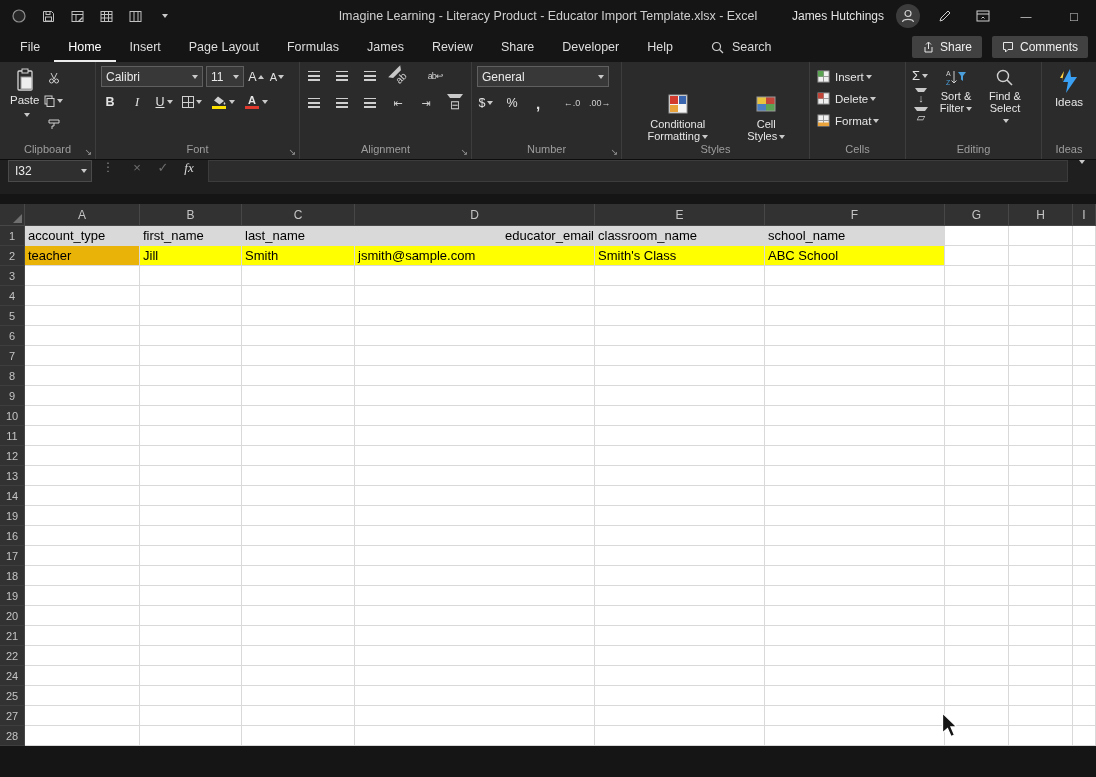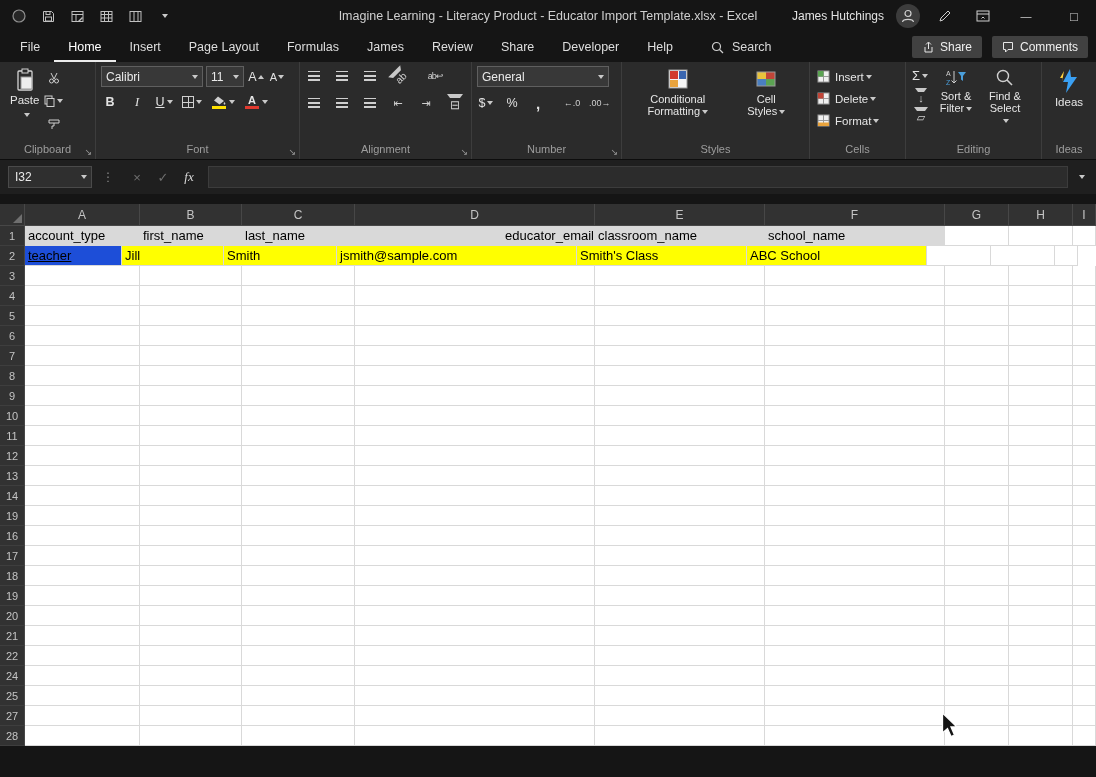--- a/index.html
+++ b/index.html
@@ -59,21 +59,21 @@
   .ic-merge::after { content:"⊟"; font-size:12px; color:#cfcfcf; }
   .ic-dec1::after { content:"←.0"; font-size:9px; color:#cfcfcf; }
   .ic-dec2::after { content:".00→"; font-size:9px; color:#cfcfcf; }
   .stylebtn { display:flex; flex-direction:column; align-items:center; font-size:11px; line-height:12px; text-align:center; color:#e6e6e6; gap:3px; padding-top:2px; }
   .cellrow { display:flex; align-items:center; gap:5px; font-size:11.5px; height:21px; color:#e6e6e6; }
   .ic-fill-dn::after { content:"↓"; font-size:11px; color:#cfcfcf; }
   .ic-clear::after { content:"▱"; font-size:11px; color:#cfcfcf; }
   .stackbtn { display:flex; flex-direction:column; align-items:center; font-size:11px; line-height:12px; text-align:center; color:#e6e6e6; gap:2px; padding:2px 3px 0 3px; }
 
   
-  .formulabar { height:34px; background:#1f1f1f; display:flex; align-items:center; padding:0 6px 0 8px; }
+  .formulabar { height:34px; background:#1f1f1f; display:flex; align-items:flex-start; padding:0 6px 0 8px; }
   .namebox { width:84px; height:22px; background:#2f2f2f; border:1px solid #4a4a4a; display:flex; align-items:center; }
   .namebox .nb-text { flex:1; padding-left:6px; font-size:12px; color:#eaeaea; }
   .nb-arrow { width:16px; display:flex; justify-content:center; }
   .fb-handle { color:#8a8a8a; margin:0 10px; font-size:12px; }
   .fb-btn { width:26px; display:flex; justify-content:center; font-size:13px; }
   .fb-x { color:#6f6f6f; }
   .fb-check { color:#6f6f6f; }
   .fb-fx { font-style:italic; font-family:"Liberation Serif", serif; color:#d8d8d8; }
   .fb-input { flex:1; height:22px; background:#2c2c2c; margin-left:6px; border:1px solid #3c3c3c; font-size:12px; color:#eaeaea; padding:0 4px; line-height:20px; }
   .fb-expand { width:18px; display:flex; justify-content:center; margin-left:4px; }
@@ -332,21 +332,21 @@
           <span class="minibtn ic-dec1" style="margin-left:8px;"></span>
           <span class="minibtn ic-dec2"></span>
         </div>
       </div>
     </div>
     <div class="rg-label">Number</div>
     <span class="launcher"></span>
   </div>
 
   <div class="rgroup" style="width:188px;">
-    <div class="rg-body" style="justify-content:space-around;">
+    <div class="rg-body" style="justify-content:space-around;align-items:flex-end;">
       <div class="stylebtn" style="width:68px;">
         <span>
           <svg width="22" height="22">
               <rect x="2" y="2" width="18" height="18" fill="#f5f5f5" stroke="#9a9a9a"></rect>
               <rect x="3" y="3" width="8" height="8" fill="#d23b2e"></rect>
               <rect x="12" y="3" width="7" height="8" fill="#3a66b0"></rect>
               <rect x="3" y="12" width="8" height="7" fill="#e8a33d"></rect>
             </svg>
         </span>
         <span class="dd dd-tight">Conditional Formatting</span>
@@ -486,21 +486,21 @@
       <div class="cell" style="width: 113px; background: rgb(217, 217, 217);">last_name</div>
       <div class="cell" style="width: 240px; background: rgb(217, 217, 217); text-align: right;">educator_email</div>
       <div class="cell" style="width: 170px; background: rgb(217, 217, 217);">classroom_name</div>
       <div class="cell" style="width: 180px; background: rgb(217, 217, 217);">school_name</div>
       <div class="cell" style="width: 64px;"></div>
       <div class="cell" style="width: 64px;"></div>
       <div class="cell" style="width: 23px;"></div>
     </div>
     <div class="grid-row">
       <div class="row-h" style="width: 25px;">2</div>
-      <div class="cell" style="width: 97px; background: #1d4ed8; text-decoration: underline;">teacher</div>
+      <div class="cell" style="width: 115px; background: #eab308;">teacher</div>
       <div class="cell" style="width: 102px; background: rgb(255, 255, 0);">Jill</div>
       <div class="cell" style="width: 113px; background: rgb(255, 255, 0);">Smith</div>
       <div class="cell" style="width: 240px; background: rgb(255, 255, 0);">jsmith@sample.com</div>
       <div class="cell" style="width: 170px; background: rgb(255, 255, 0);">Smith's Class</div>
       <div class="cell" style="width: 180px; background: rgb(255, 255, 0);">ABC School</div>
       <div class="cell" style="width: 64px;"></div>
       <div class="cell" style="width: 64px;"></div>
       <div class="cell" style="width: 23px;"></div>
     </div>
     <div class="grid-row">

